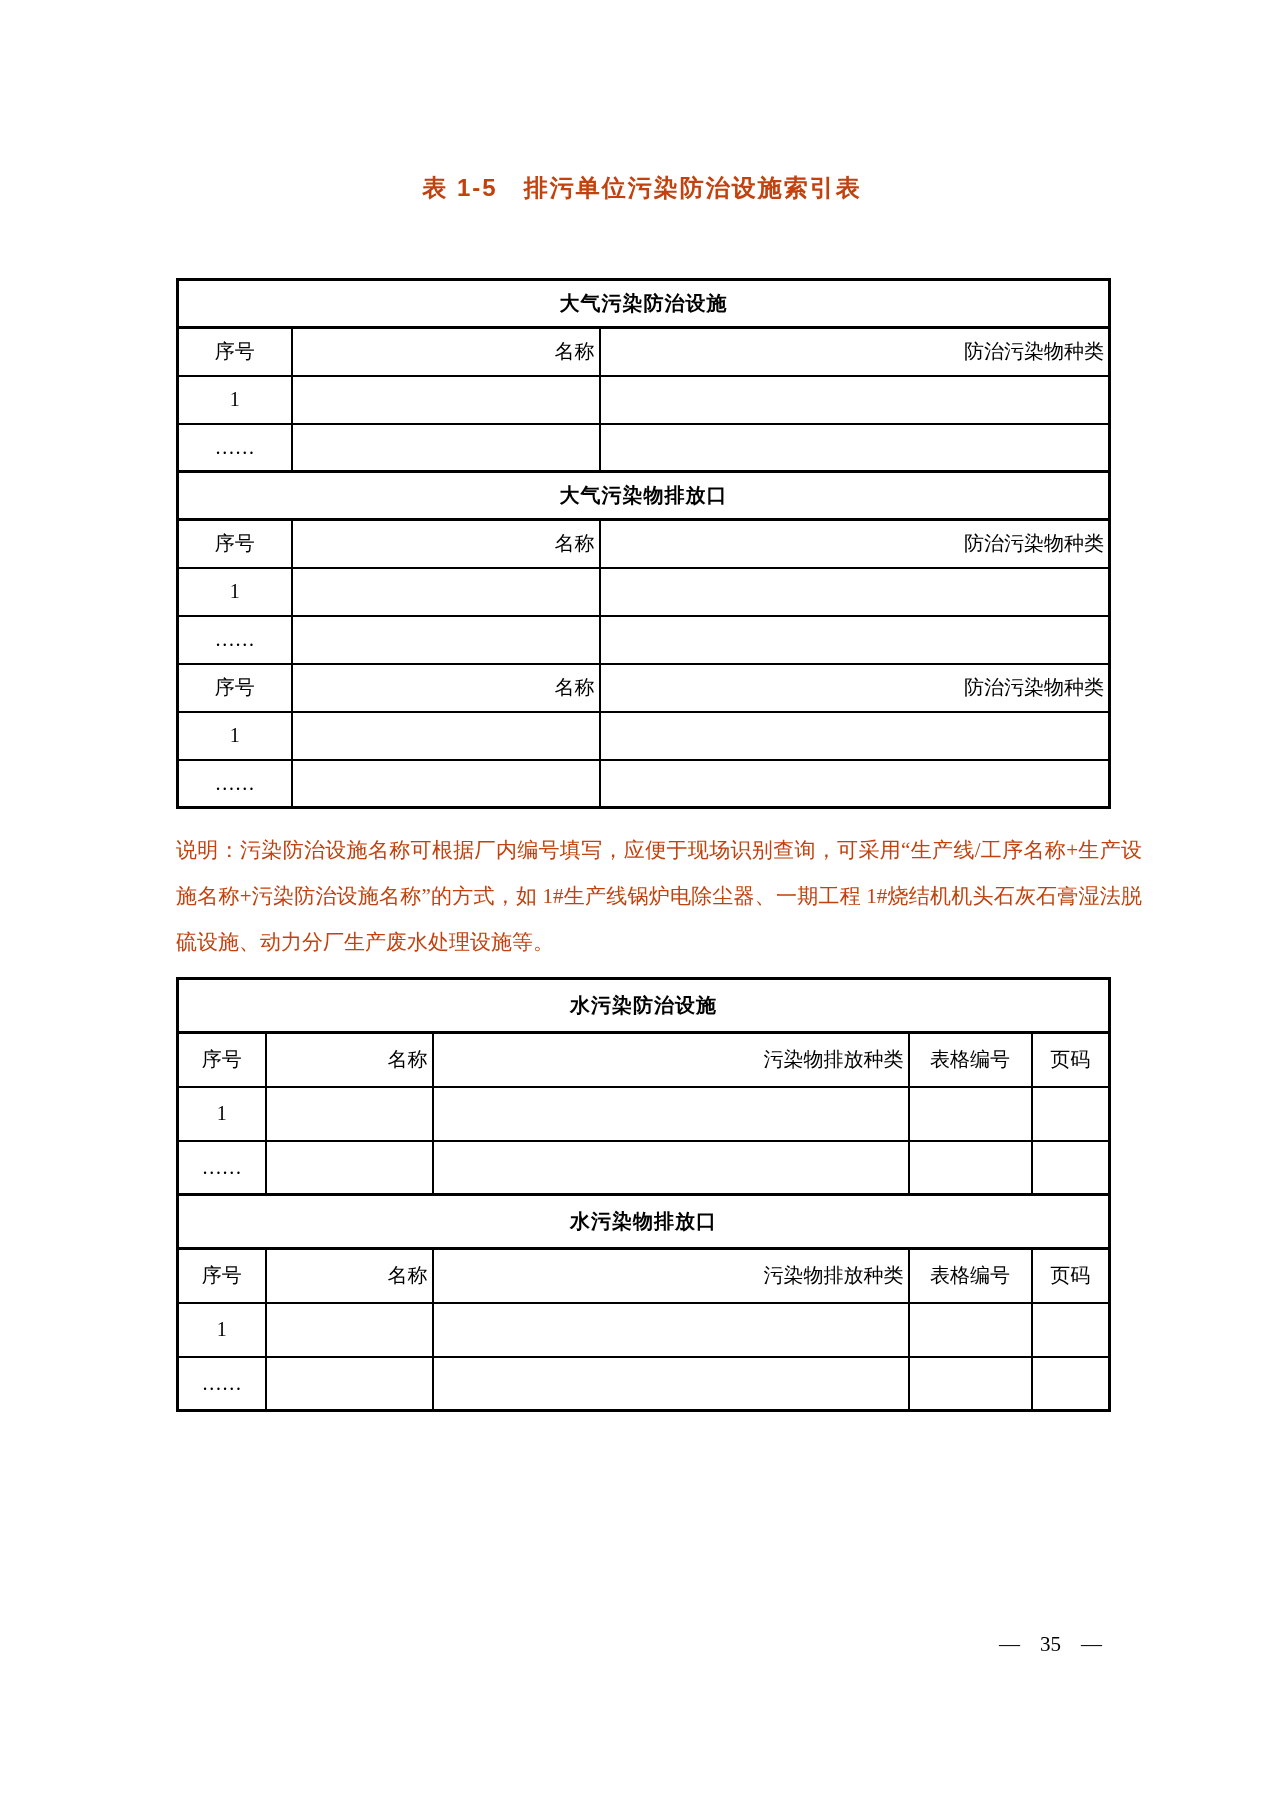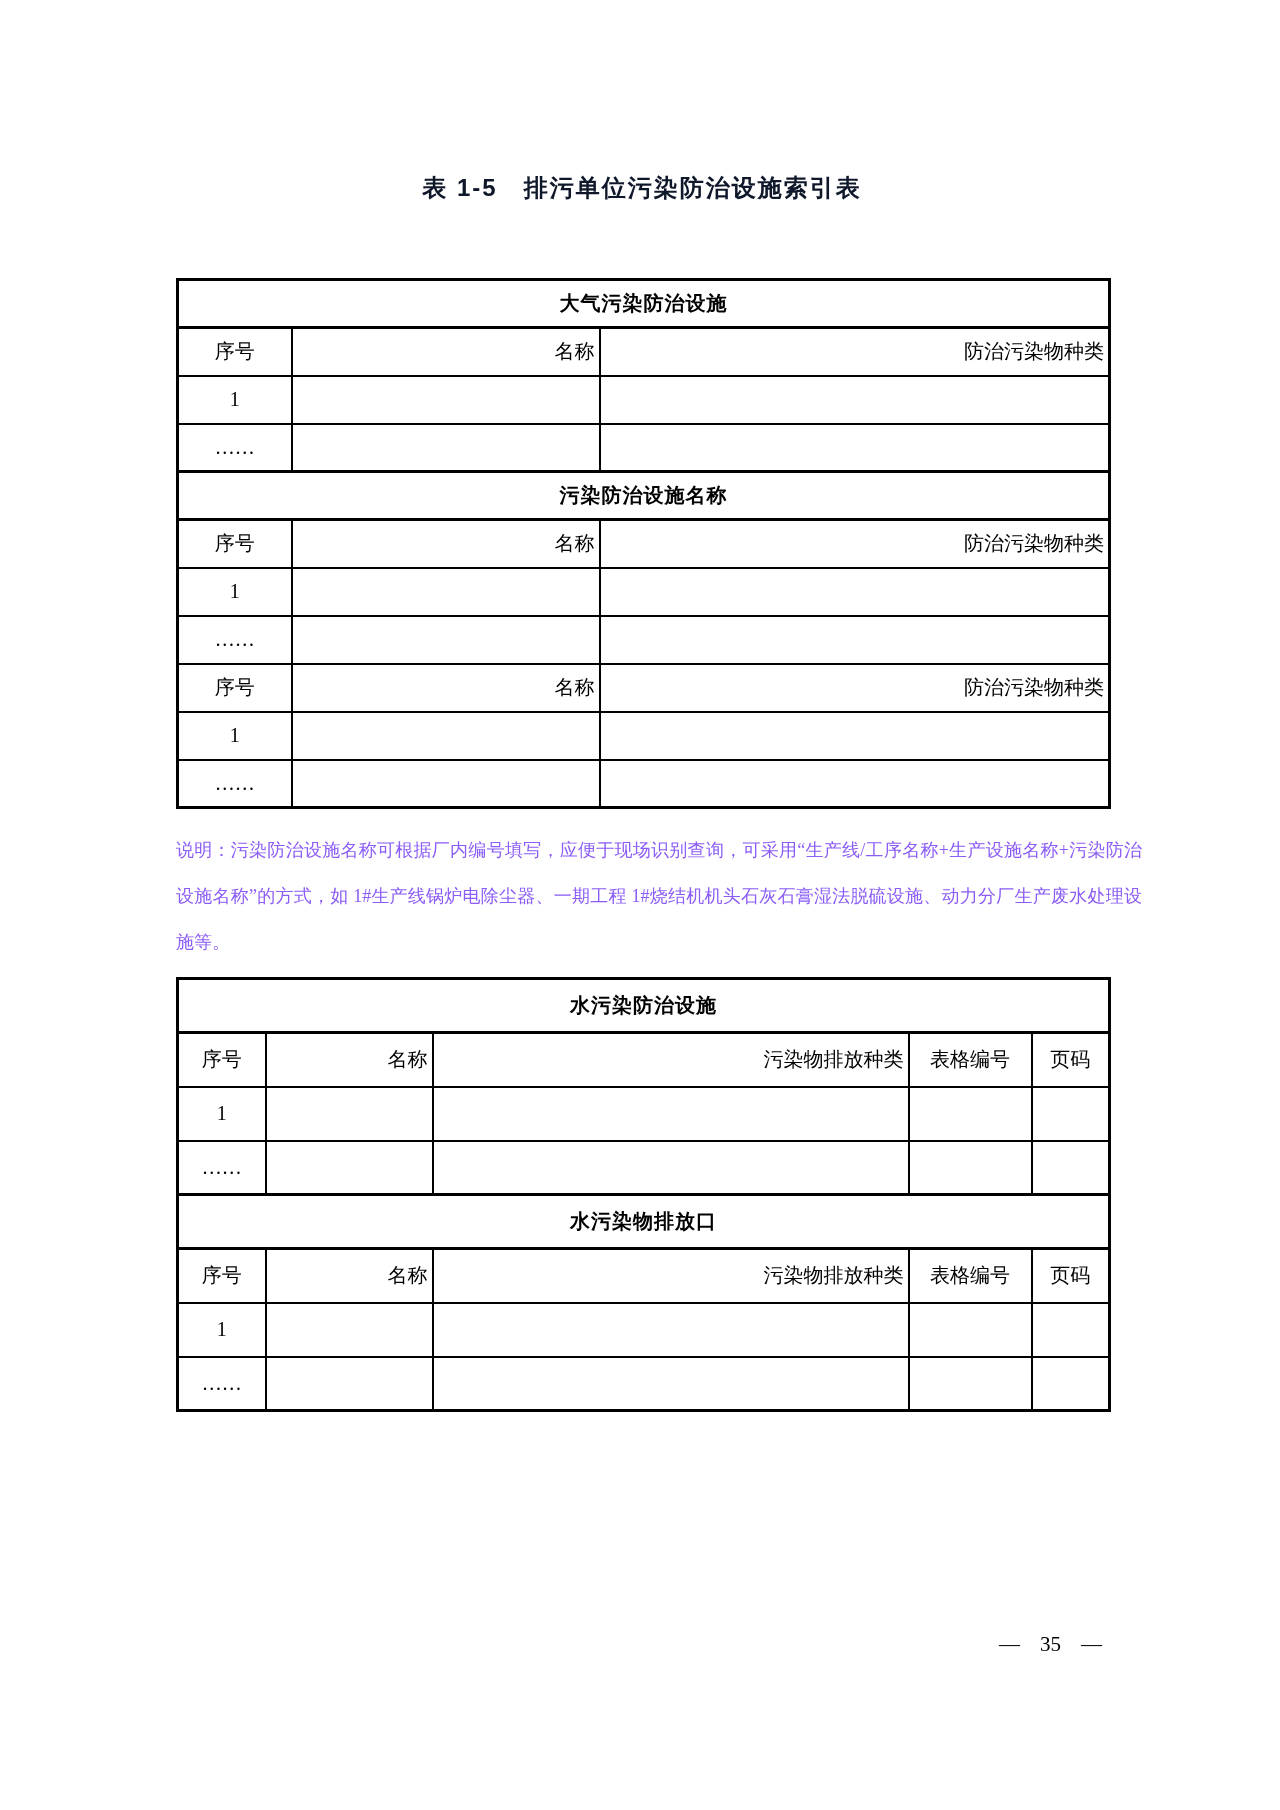--- a/index.html
+++ b/index.html
@@ -16,21 +16,21 @@
   }
   .content { width: 966px; margin-left: 176px; }
 
   .caption {
     width: 932px;
     text-align: center;
     font-family: "Liberation Sans", "DejaVu Sans", sans-serif;
     font-weight: 700;
     font-size: 24px;
     letter-spacing: 2px;
-    color: #0f172a;
+    color: #c2410c;
   }
   .caption .cap-label { margin-right: 26px; }
   .caption-15 { margin-top: 172px; }
   .caption-16 { margin-top: 8px; }
 
   table.doc-table {
     border-collapse: collapse;
     table-layout: fixed;
     width: 932px;
     border: 3px solid #000;
@@ -54,24 +54,24 @@
     font-size: 21px;
     border-top-width: 3px !important;
     border-bottom-width: 3px !important;
     letter-spacing: 1px;
   }
   td.center { text-align: center; }
   td.left { text-align: right; padding-left: 12px; }
 
   p.note {
     width: 966px;
-    font-size: 18px;
+    font-size: 21px;
     line-height: 46px;
     text-align: justify;
-    color: #8b5cf6;
+    color: #c2410c;
   }
   .note-15 { margin-top: 18px; }
   .note-16 { margin-top: 16px; }
 
   .footer {
     position: absolute;
     top: 1632px;
     right: 178px;
     font-size: 21px;
     font-family: "Liberation Serif", "DejaVu Serif", serif;
@@ -111,21 +111,21 @@
           <td class="left"></td>
           <td class="left"></td>
         </tr>
         <tr>
           <td class="center">……</td>
           <td class="left"></td>
           <td class="left"></td>
         </tr>
 
         <tr>
-          <td colspan="3" class="section-header">污染防治设施名称</td>
+          <td colspan="3" class="section-header">大气污染物排放口</td>
         </tr>
         <tr>
           <td class="center">序号</td>
           <td class="left">名称</td>
           <td class="left">防治污染物种类</td>
         </tr>
         <tr>
           <td class="center">1</td>
           <td class="left"></td>
           <td class="left"></td>

